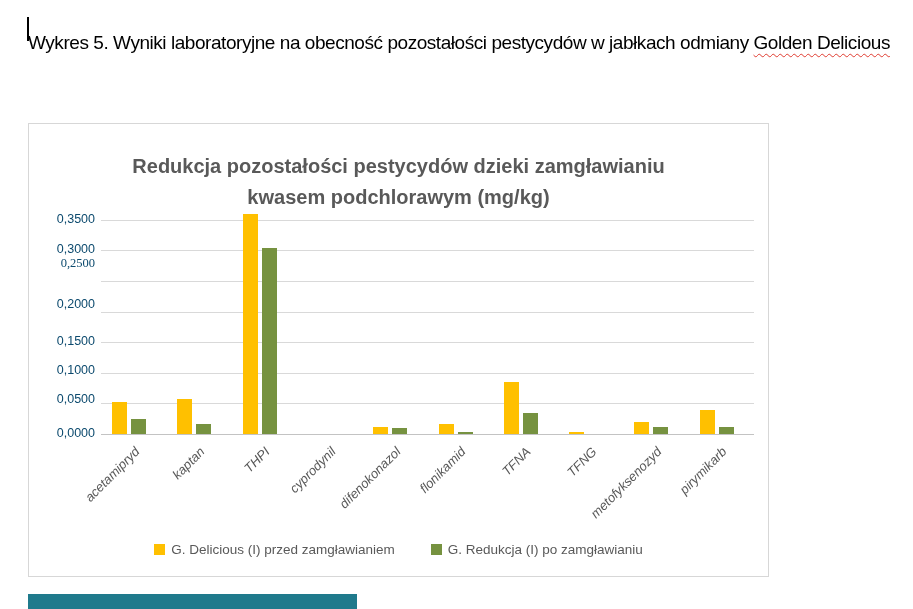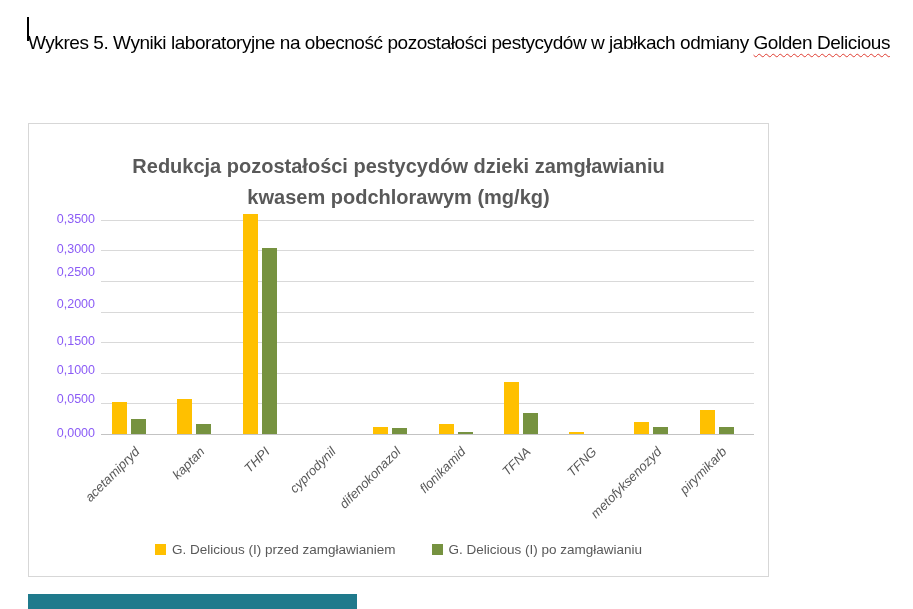--- a/index.html
+++ b/index.html
@@ -29,21 +29,21 @@
   }
   .chart-title{
     position:absolute;top:14px;left:0;right:0;margin:13px auto;max-width:548px;
     text-align:center;color:#595959;font-size:20px;line-height:31px;
   }
   .plot{position:absolute;left:0;top:0;width:100%;height:100%;}
   .gridline{position:absolute;height:1px;background:#d9d9d9;}
   .axisline{position:absolute;height:1px;background:#c3c3c3;}
   .ytick{
     position:absolute;left:6px;width:60px;text-align:right;
-    font-size:12.5px;color:#8b5cf6;
+    font-size:12.5px;color:#0c4a6e;
   }
   .bar{position:absolute;width:15px;}
   .xlabel{
     position:absolute;width:160px;text-align:right;
     font-size:13px;font-style:italic;color:#595959;
     transform:rotate(-45deg);transform-origin:100% 0%;
     white-space:nowrap;
   }
   
   .legend{
@@ -70,21 +70,21 @@
       <div class="ytick" style="top: 302px;">0,0000</div>
       <div class="gridline" style="left: 72px; width: 653px; top: 279.4px; background: rgb(217, 217, 217);"></div>
       <div class="ytick" style="top: 268px;">0,0500</div>
       <div class="gridline" style="left: 72px; width: 653px; top: 248.8px; background: rgb(217, 217, 217);"></div>
       <div class="ytick" style="top: 239px;">0,1000</div>
       <div class="gridline" style="left: 72px; width: 653px; top: 218.2px; background: rgb(217, 217, 217);"></div>
       <div class="ytick" style="top: 210.2px;">0,1500</div>
       <div class="gridline" style="left: 72px; width: 653px; top: 187.6px; background: rgb(217, 217, 217);"></div>
       <div class="ytick" style="top: 173px;">0,2000</div>
       <div class="gridline" style="left: 72px; width: 653px; top: 157px; background: rgb(217, 217, 217);"></div>
-      <div class="ytick" style="top: 141px;">0,2500</div>
+      <div class="ytick" style="top: 132px; font-family: Liberation Serif, serif;">0,2500</div>
       <div class="gridline" style="left: 72px; width: 653px; top: 126.4px; background: rgb(217, 217, 217);"></div>
       <div class="ytick" style="top: 118.4px;">0,3000</div>
       <div class="gridline" style="left: 72px; width: 653px; top: 95.8px; background: rgb(217, 217, 217);"></div>
       <div class="ytick" style="top: 87.8px;">0,3500</div>
       <div class="bar" style="left: 83px; top: 278px; height: 32px; background: rgb(255, 192, 0);"></div>
       <div class="bar" style="left: 102px; top: 295px; height: 15px; background: rgb(118, 146, 64);"></div>
       <div class="xlabel" style="left: -57.3px; top: 320px;">acetamipryd</div>
       <div class="bar" style="left: 148.3px; top: 275px; height: 35px; background: rgb(255, 192, 0);"></div>
       <div class="bar" style="left: 167.3px; top: 300px; height: 10px; background: rgb(118, 146, 64);"></div>
       <div class="xlabel" style="left: 8px; top: 320px;">kaptan</div>
@@ -110,18 +110,18 @@
       <div class="bar" style="left: 689.7px; top: 303px; height: 7px; background: rgb(118, 146, 64);"></div>
       <div class="xlabel" style="left: 530.3px; top: 320px;">pirymikarb</div>
     </div>
   <div class="legend">
       <div class="legend-item">
         <span class="legend-swatch" style="background: rgb(255, 192, 0);"></span>
         <span class="legend-label">G. Delicious (I) przed zamgławianiem</span>
       </div>
       <div class="legend-item">
         <span class="legend-swatch" style="background: rgb(118, 146, 64);"></span>
-        <span class="legend-label">G. Delicious (I) po zamgławianiu</span>
+        <span class="legend-label">G. Redukcja (I) po zamgławianiu</span>
       </div>
     </div>
 </div>
 
 <div class="teal-strip" style="background: rgb(31, 122, 140);"></div>
 
 </body></html>

